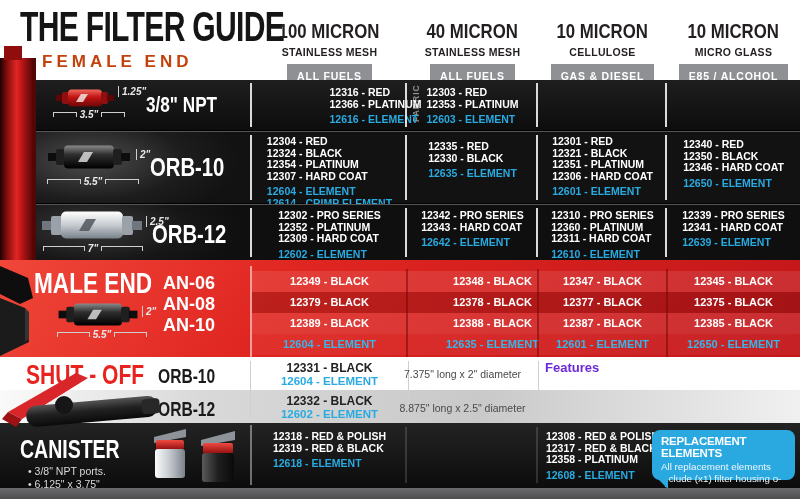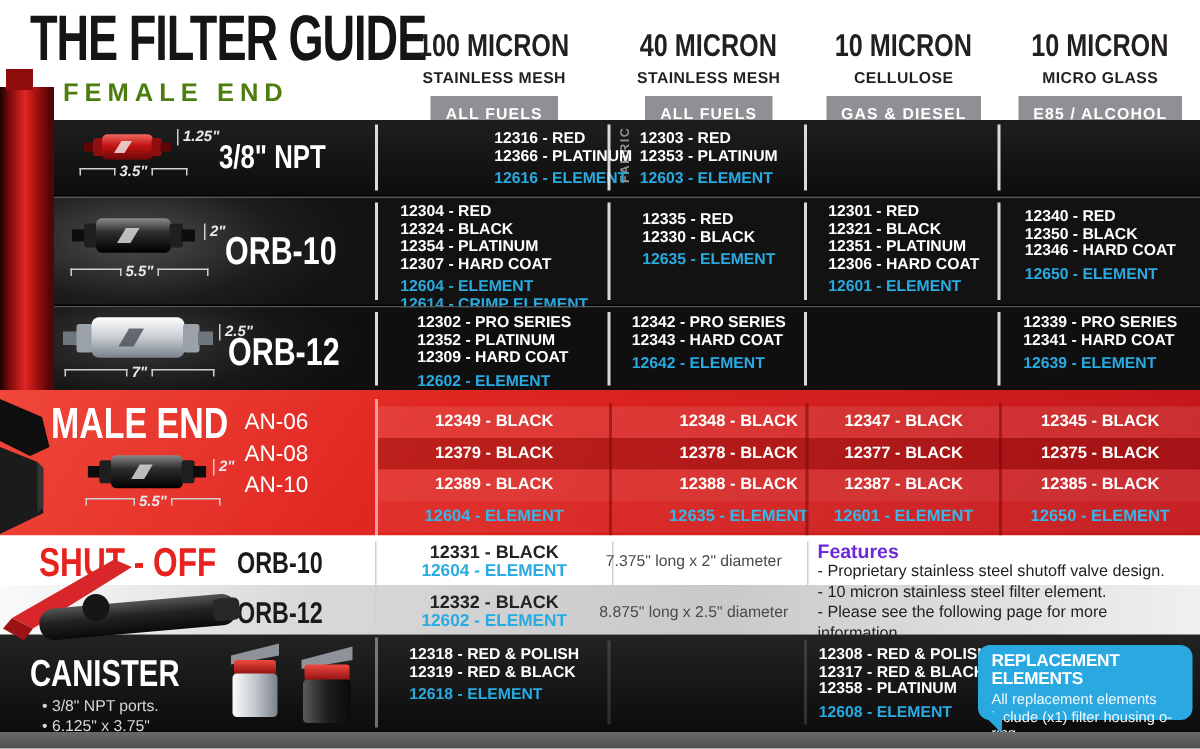--- a/index.html
+++ b/index.html
@@ -5,21 +5,21 @@
   html,body{margin:0;padding:0;background:#888;}
   .page{position:relative;width:800px;height:499px;background:#fff;overflow:hidden;
         font-family:"Liberation Sans",sans-serif;}
   .abs{position:absolute;}
   .cond{display:inline-block;transform:scaleX(.78);transform-origin:left top;white-space:nowrap;}
   .condc{display:inline-block;transform:scaleX(.8);transform-origin:center top;white-space:nowrap;}
 
   
   .hdr-title{left:20px;top:2px;font-size:43px;font-weight:bold;color:#151515;letter-spacing:-1px;}
   .hdr-title .cond{transform:scaleX(.7);}
-  .hdr-sub{left:42px;top:52px;font-size:17px;font-weight:bold;color:#4d7c0f;letter-spacing:4px;}
+  .hdr-sub{left:42px;top:52px;font-size:17px;font-weight:bold;color:#c2410c;letter-spacing:4px;}
   .colhead{top:20px;text-align:center;color:#231f20;}
   .colhead .micron{font-size:21px;font-weight:bold;line-height:21px;}
   .colhead .media{font-size:10.5px;font-weight:bold;line-height:12px;letter-spacing:.3px;}
   .colhead .fuel{display:inline-block;margin-top:4px;background:#8e9093;color:#fff;
                  font-size:10.5px;font-weight:bold;letter-spacing:.8px;padding:6px 10px;}
   .cx1{left:252px;width:155px;} .cx2{left:407px;width:131px;}
   .cx3{left:538px;width:129px;} .cx4{left:667px;width:133px;}
 
   
   .female{left:0;top:80px;width:800px;height:180px;background:#000;}
@@ -41,21 +41,21 @@
   .fabric{left:411px;top:42px;transform:rotate(-90deg);transform-origin:left top;
           font-size:8.5px;font-weight:bold;color:#8f8f8f;letter-spacing:1px;}
   .bottle{left:0;top:58px;width:36px;height:202px;z-index:4;
           background:linear-gradient(90deg,#1d0202 0%,#7e0b0c 18%,#e02624 46%,#b01314 64%,#520607 92%);}
   .bottle::before{content:"";position:absolute;top:-12px;left:4px;width:18px;height:14px;background:#8f0d0d;}
 
   
   .male{left:0;top:260px;width:800px;height:97px;
         background:linear-gradient(125deg,#f0473a 0%,#e02621 35%,#c2161a 100%);}
   .man-title{left:34px;top:7px;font-size:29px;font-weight:bold;color:#fff;}
-  .an-label{left:163px;font-size:15px;font-weight:normal;color:#fff;}
+  .an-label{left:163px;font-size:18px;font-weight:bold;color:#fff;}
   .mrow{position:absolute;left:252px;width:548px;height:21px;}
   .mr1{top:11px;background:rgba(255,255,255,.10);}
   .mr2{top:32px;background:rgba(0,0,0,.16);}
   .mr3{top:53px;background:rgba(255,255,255,.10);}
   .mr4{top:74px;background:rgba(255,255,255,.05);}
   .mcell{position:absolute;top:0;height:21px;line-height:21px;text-align:center;
          font-size:11px;font-weight:bold;color:#fff;}
   .mc1{left:0;width:155px;} .mc2{left:155px;width:131px;padding-left:20px;}
   .mc3{left:286px;width:129px;} .mc4{left:415px;width:133px;}
   .mr4 .mcell{color:#35b7ea;}
@@ -297,20 +297,32 @@
           <div class="inner">
         <div class="parts">
               <div>12342 - PRO SERIES</div>
               <div>12343 - HARD COAT</div>
             </div>
         <div class="elems">
               <div>12642 - ELEMENT</div>
             </div>
       </div>
         </div>
+      <div class="abs cell cx3" style="top:5px;">
+          <div class="inner">
+        <div class="parts">
+              <div>12310 - PRO SERIES</div>
+              <div>12360 - PLATINUM</div>
+              <div>12311 - HARD COAT</div>
+            </div>
+        <div class="elems">
+              <div>12610 - ELEMENT</div>
+            </div>
+      </div>
+        </div>
       <div class="abs cell cx4" style="top:5px;">
           <div class="inner">
         <div class="parts">
               <div>12339 - PRO SERIES</div>
               <div>12341 - HARD COAT</div>
             </div>
         <div class="elems">
               <div>12639 - ELEMENT</div>
             </div>
       </div>
@@ -403,25 +415,20 @@
     <div class="abs so-part" style="top:38px;">
       <div class="pt">12332 - BLACK</div>
       <div class="el">12602 - ELEMENT</div>
     </div>
 
     <div class="abs so-dims" style="top:11px;">7.375" long x 2" diameter</div>
     <div class="abs so-dims" style="top:45px;">8.875" long x 2.5" diameter</div>
 
     <div class="abs features">
       <div class="ft">Features</div>
-      <div class="fi">
-          <div>- Proprietary stainless steel shutoff valve design.</div>
-          <div>- 10 micron stainless steel filter element.</div>
-          <div>- Please see the following page for more information</div>
-        </div>
     </div>
 
     <svg class="prod" style="left:0;top:14px;z-index:5;" width="168" height="58" viewBox="0 0 168 58">
       <defs>
           <linearGradient id="gv" x1="0" y1="0" x2="0" y2="1">
         <stop offset="0" stop-color="#555"></stop>
             <stop offset=".45" stop-color="#222"></stop>
             <stop offset="1" stop-color="#0a0a0a"></stop>
       </linearGradient>
         </defs>

